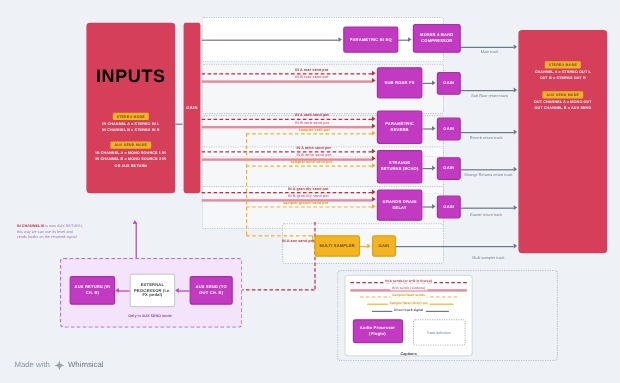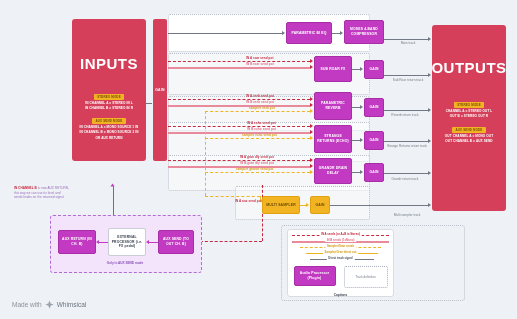--- a/index.html
+++ b/index.html
@@ -15,21 +15,21 @@
   .abs{position:absolute;}
 
   
   .panel{
     background:#d53f5a;
     border-radius:3px;
     display:flex;flex-direction:column;align-items:center;
     color:#fff;
   }
   .panel-title{
-    font-size:15px;font-weight:bold;letter-spacing:.5px;color:#ffffff;
+    font-size:15px;font-weight:bold;letter-spacing:.5px;color:#000000;
   }
   .mode-tag{
     background:#f0b323;color:#7a4b00;
     font-size:2.9px;font-weight:bold;letter-spacing:.2px;
     padding:1px 3px;border-radius:1px;white-space:nowrap;
   }
   .mode-line{
     font-size:3.1px;font-weight:bold;color:#fff;white-space:nowrap;
     letter-spacing:.1px;line-height:1.45;
   }
@@ -278,21 +278,20 @@
   <div class="abs lane-label" style="left:388px;top:41px;width:40px;">Main track</div>
   <div class="abs lane-label" style="left:388px;top:78px;width:40px;">
     <div>Sub Roar return track</div>
   </div>
   <div class="abs lane-label" style="left:382px;top:113px;width:46px;">Reverb return track</div>
   <div class="abs lane-label" style="left:386px;top:144px;width:42px;">Strange Returns return track</div>
   <div class="abs lane-label" style="left:382px;top:177px;width:46px;">Grandr return track</div>
   <div class="abs lane-label" style="left:382px;top:213px;width:50px;">Multi sampler track</div>
 
   <div class="abs panel" style="left:432px;top:25px;width:74px;height:186px;">
-    <div class="panel-title" style="margin-top:34px;">OUTPUTS</div>
     <div class="mode-block" style="margin-top:26px;">
       <div class="mode-tag">STEREO MODE</div>
       <div class="mode-line">CHANNEL A = STEREO OUT L</div>
       <div class="mode-line">OUT B = STEREO OUT R</div>
     </div>
     <div class="mode-block" style="margin-top:8px;">
       <div class="mode-tag">AUX SEND MODE</div>
       <div class="mode-line">OUT CHANNEL A = MONO OUT</div>
       <div class="mode-line">OUT CHANNEL B = AUX SEND</div>
     </div>

